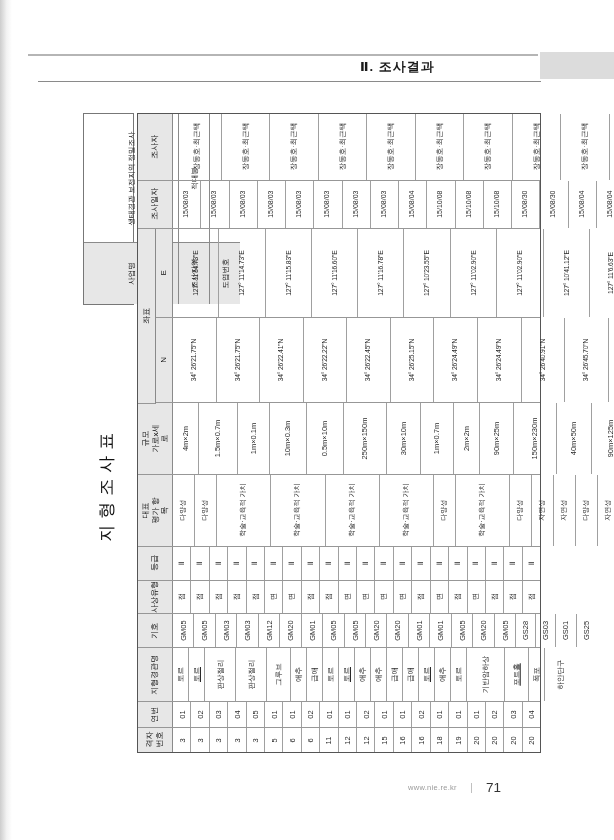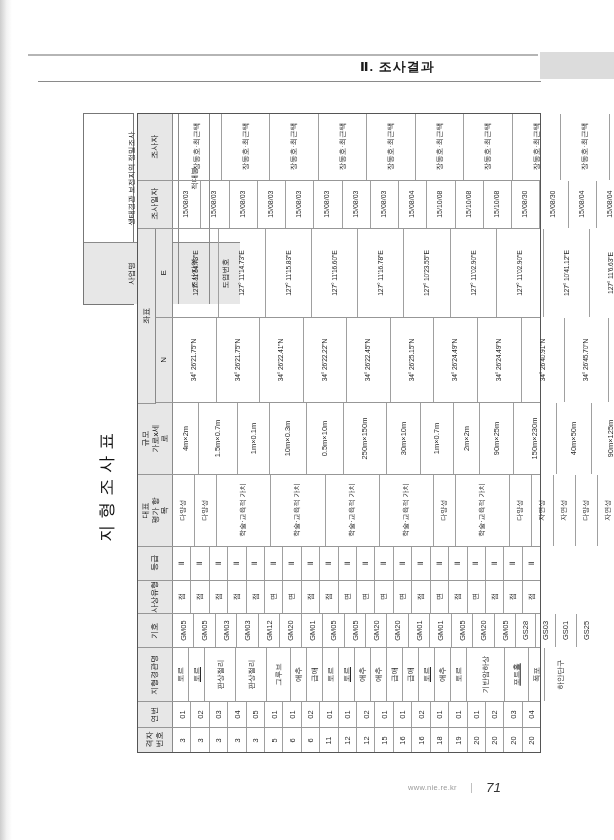--- a/index.html
+++ b/index.html
@@ -52,21 +52,21 @@
   .band-survey_date .data{font-size:7px;}
   .band-eval_item .data{font-size:7px;}
   .coord-span{position:absolute;left:0;top:115px;width:18px;height:175px;
     background:#e7e7e7;border-right:1px solid #8a8a8a;border-bottom:1px solid #979797;
     box-sizing:border-box;display:flex;align-items:center;justify-content:center;
     font-size:8px;color:#111;overflow:visible;}
   
   .footer{left:408px;top:780px;width:120px;display:flex;align-items:center;gap:14px;}
   .footer-site{font-size:7.5px;color:#9a9a9a;letter-spacing:0.3px;}
   .footer-div{width:1px;height:10px;background:#c0c0c0;}
-  .footer-page{font-size:13.5px;color:#333;font-style:italic;}
+  .footer-page{font-size:13.5px;color:#333;}
 </style>
 </head>
 <body>
 
 <div class="abs scan-edge"></div>
 
 <div class="abs top-rule"></div>
 <div class="abs section-header">Ⅱ. 조사결과</div>
 <div class="abs gray-tab"></div>
 <div class="abs content-rule"></div>

